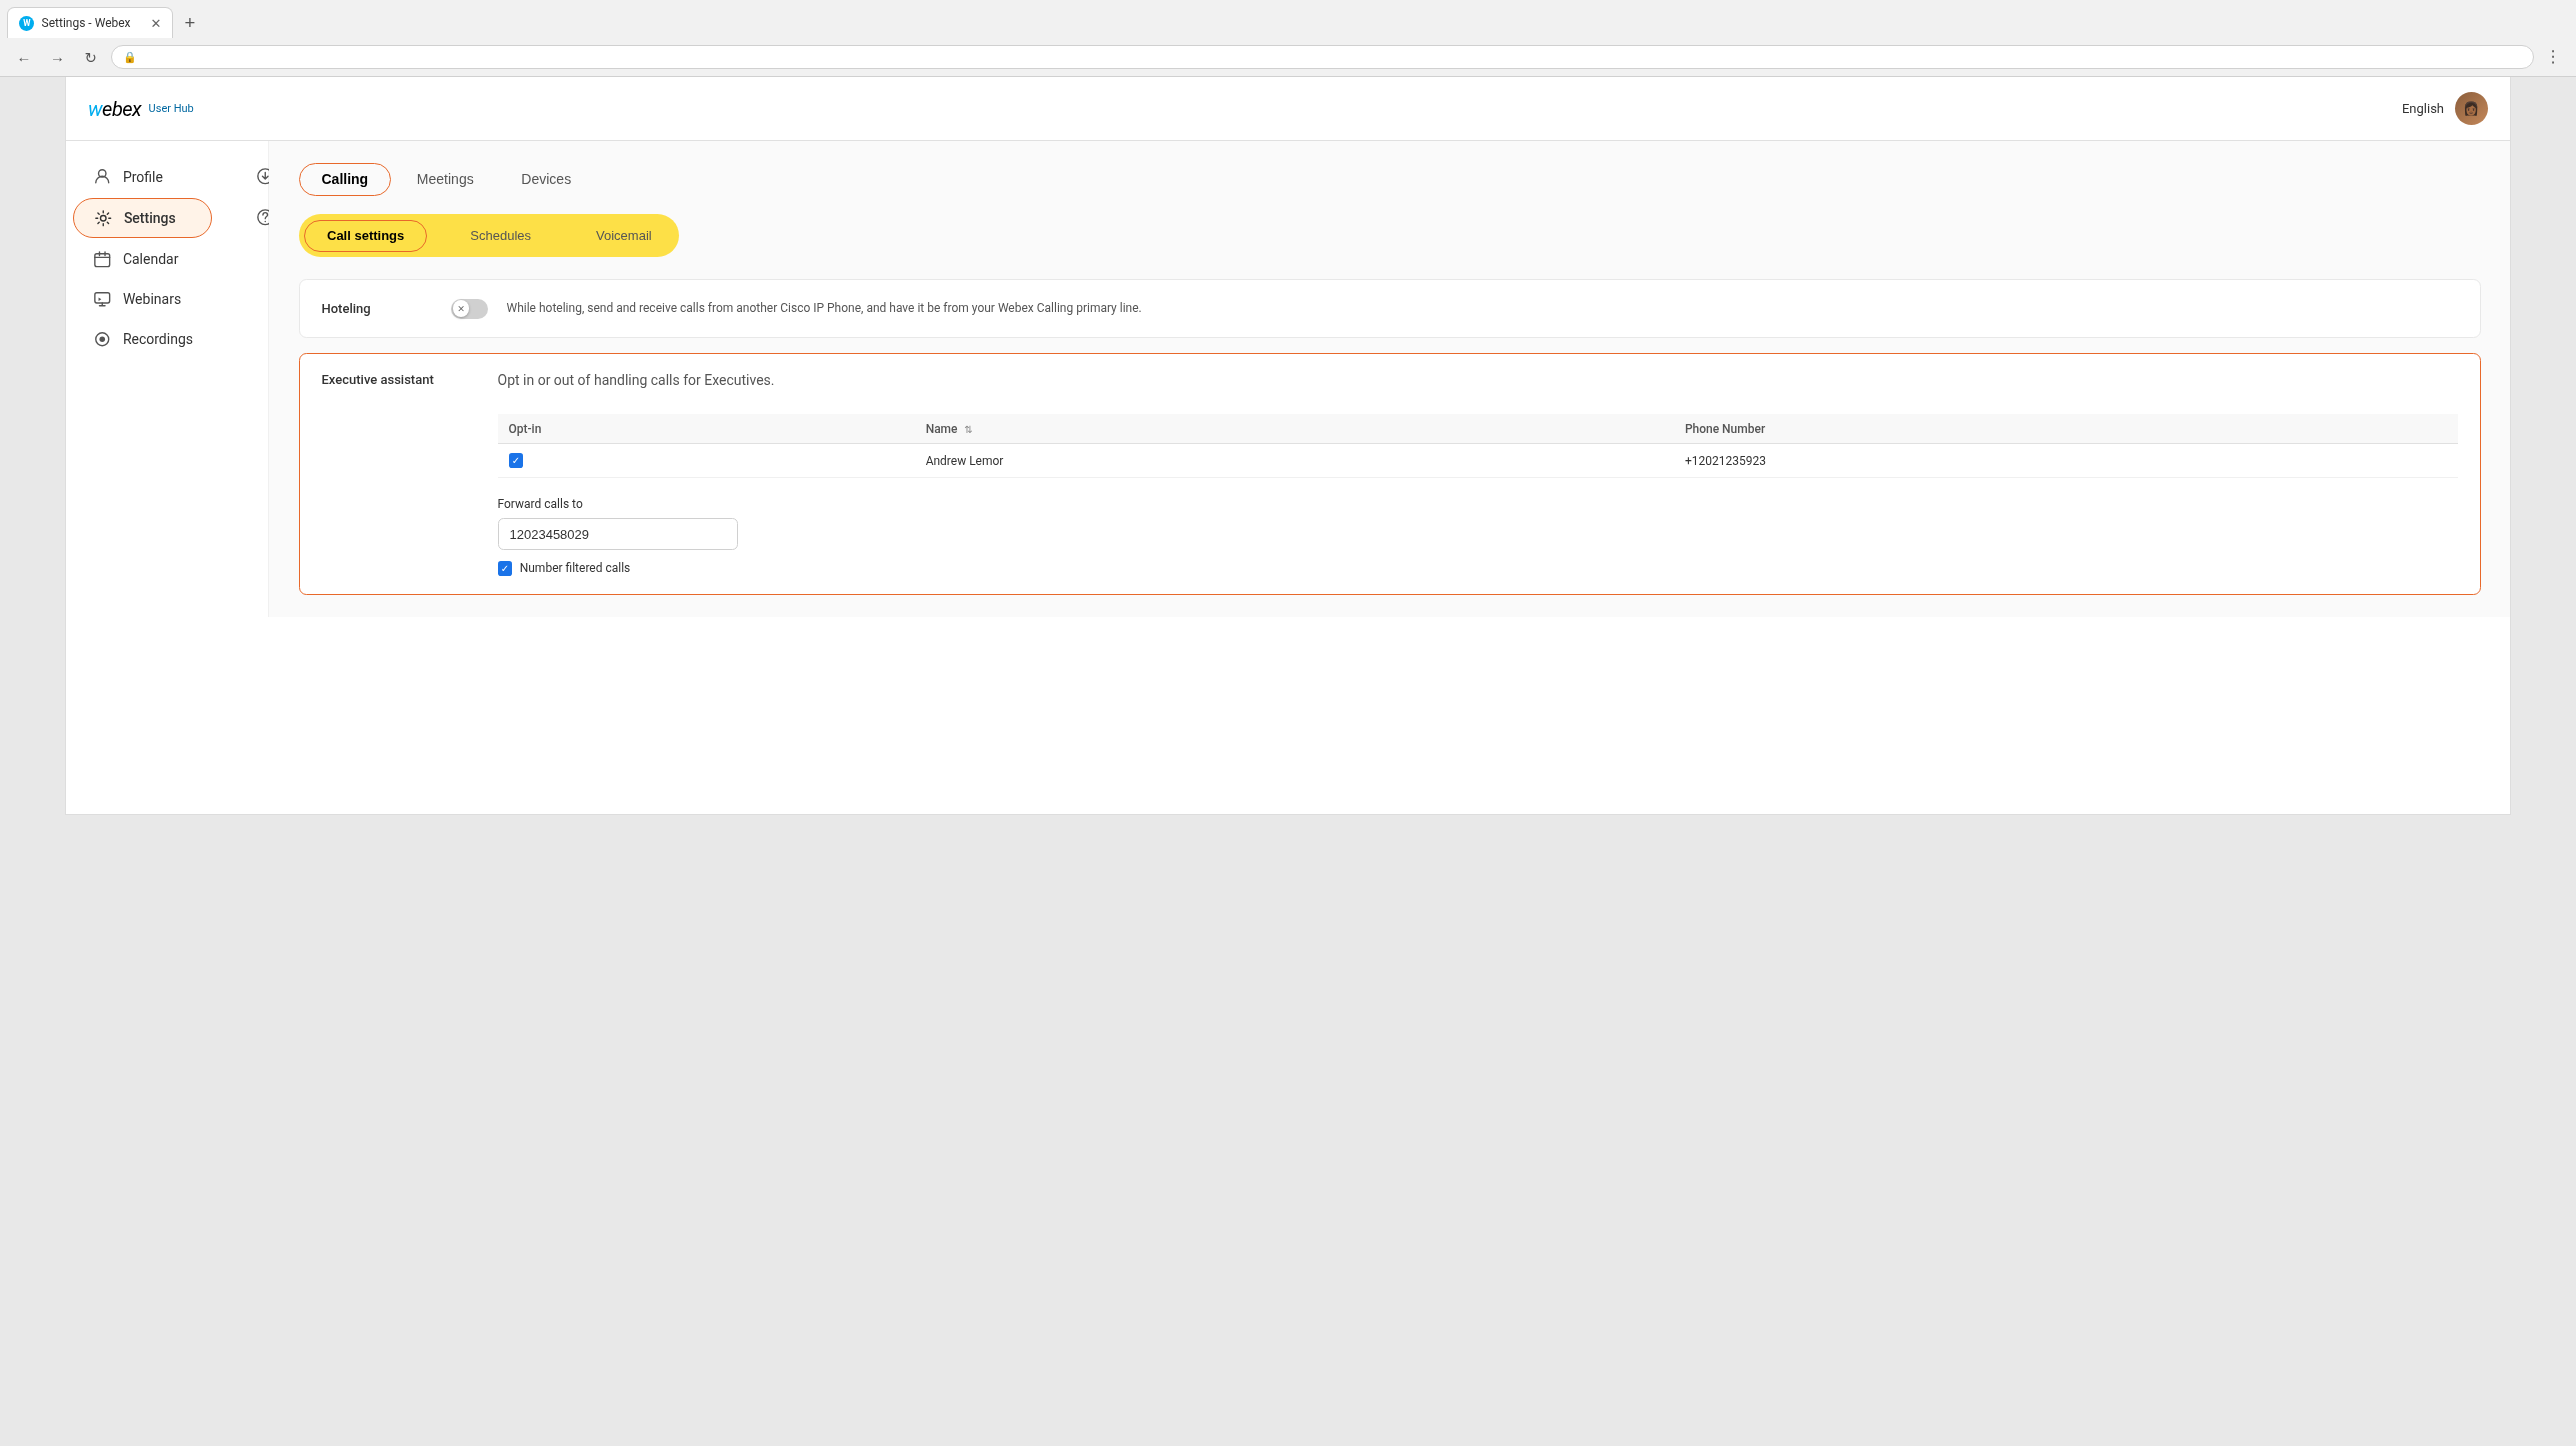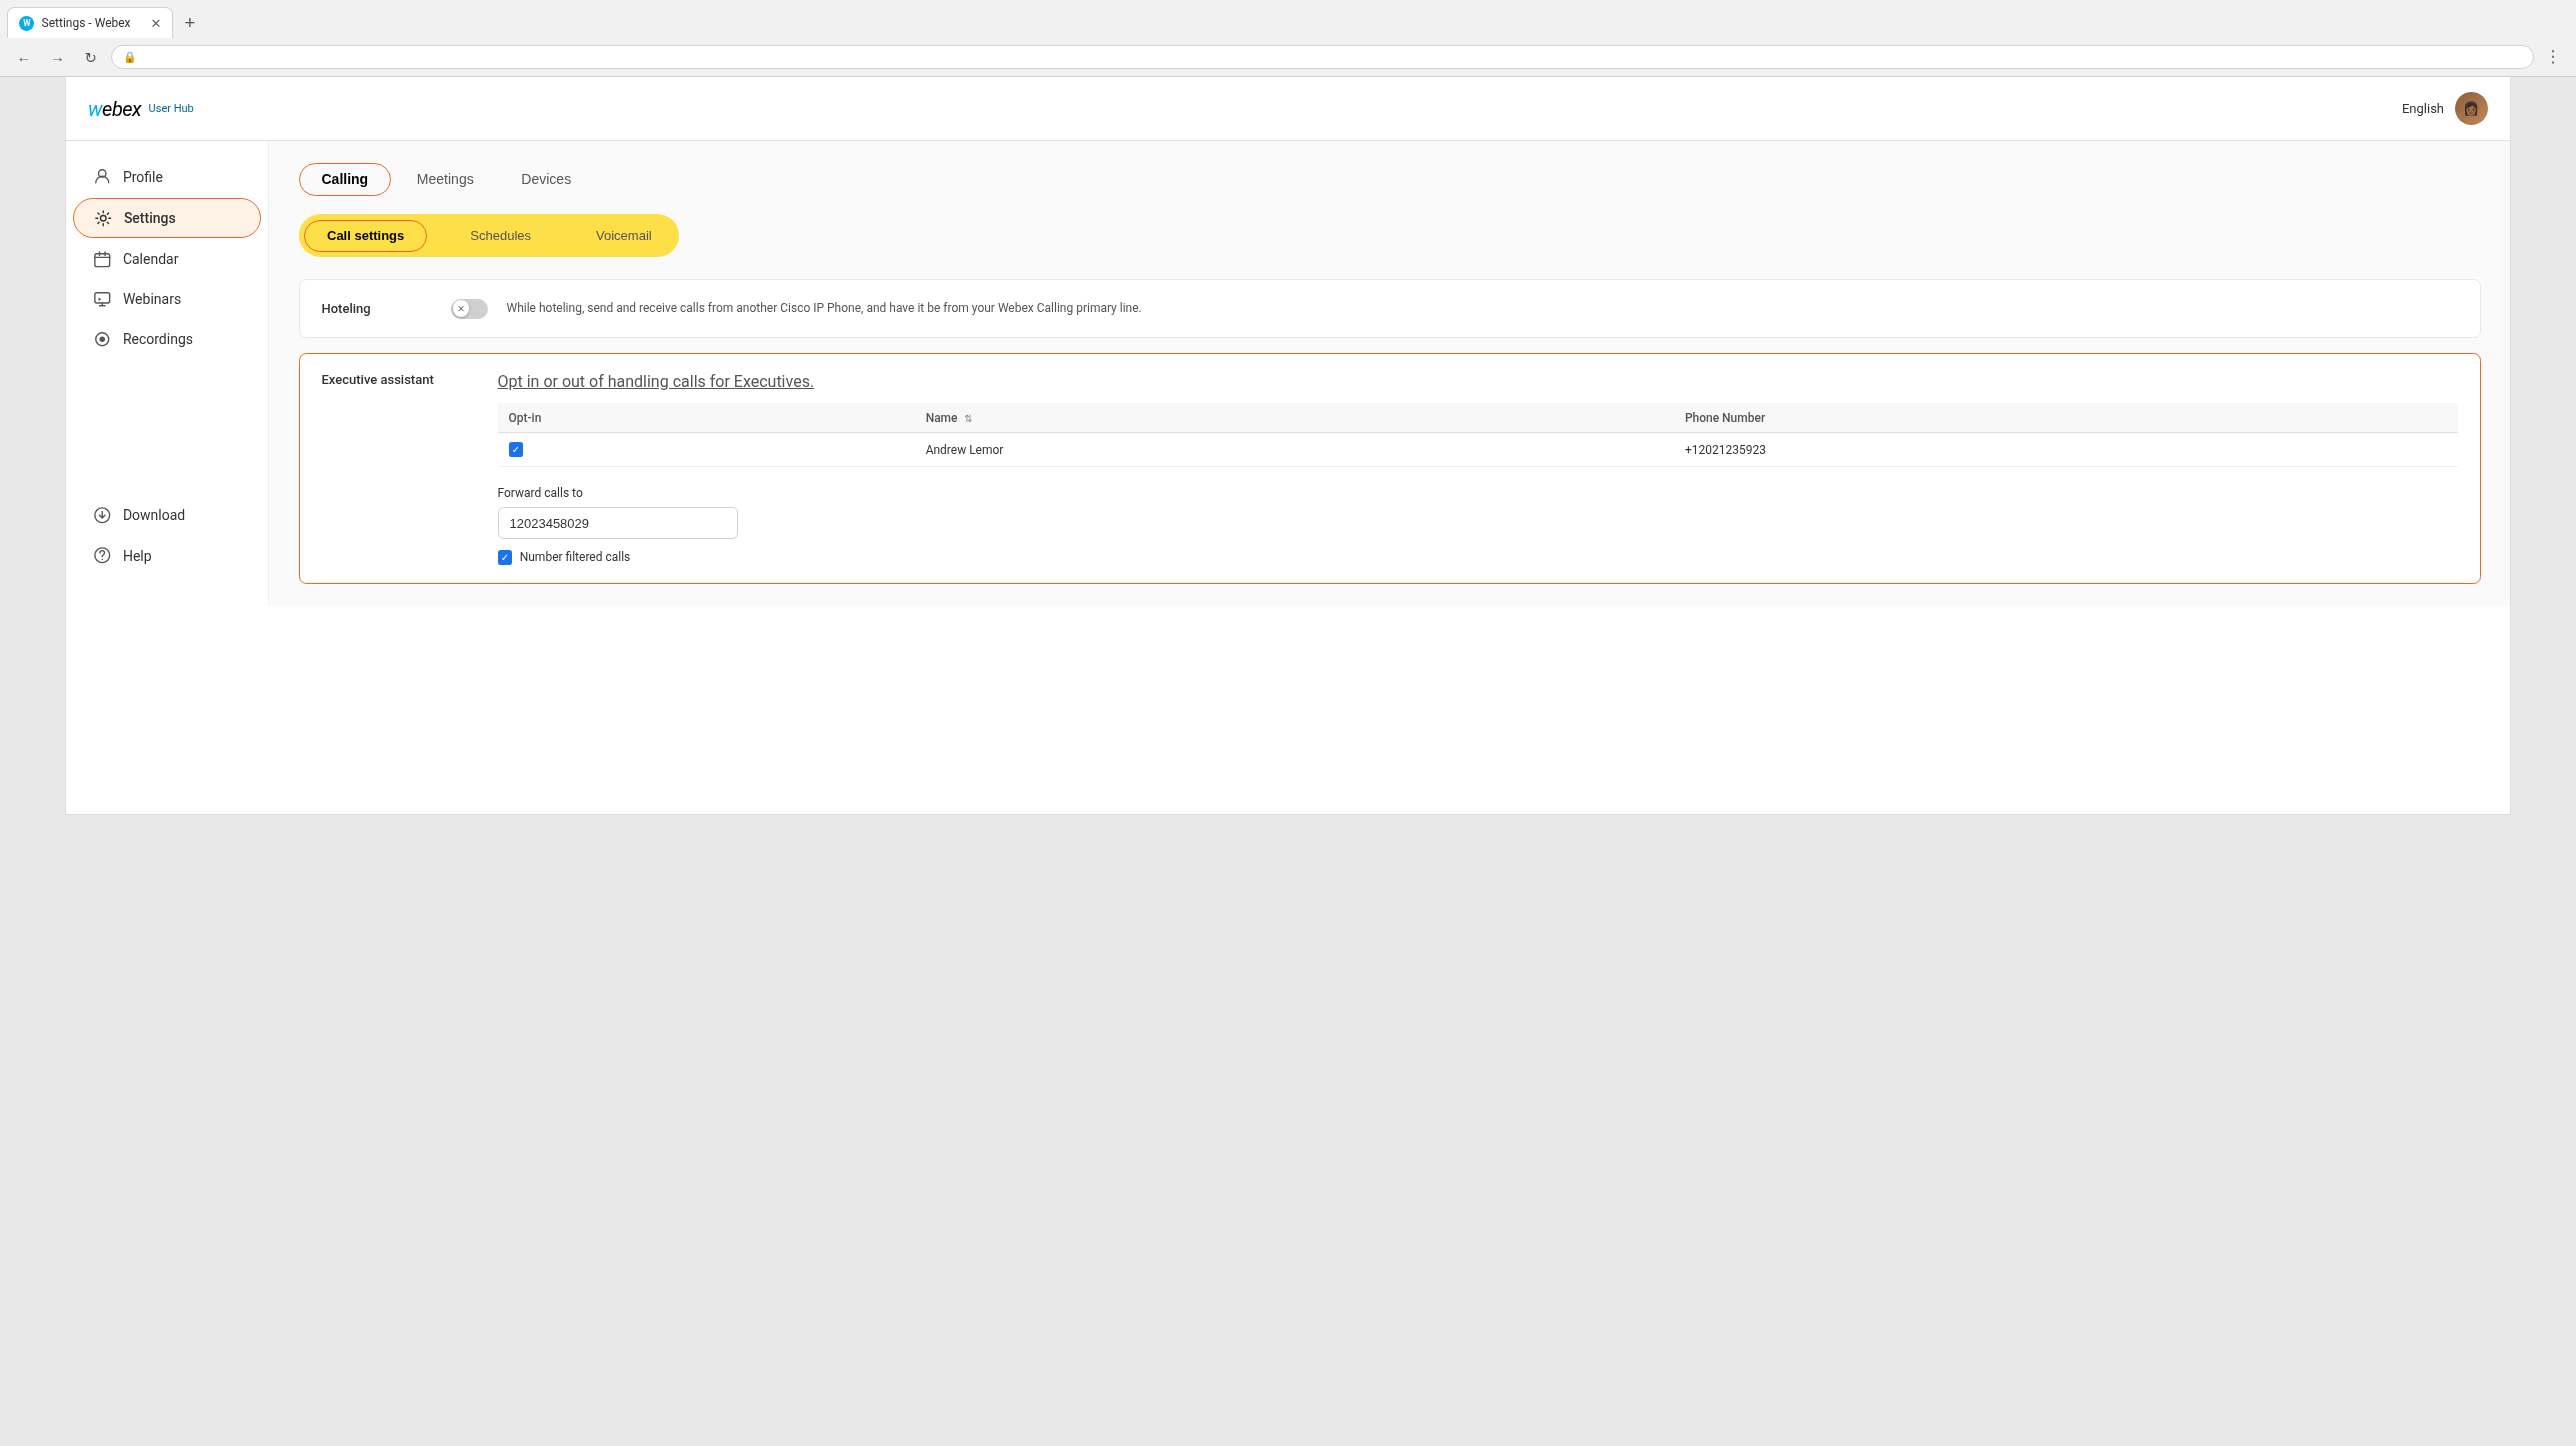--- a/index.html
+++ b/index.html
@@ -145,21 +145,21 @@
       display: flex;
     }
 
     
     .sidebar {
       width: 203px;
       padding: 14.8px 0;
       border-right: 0.9px solid #f0f0f0;
       flex-shrink: 0;
       display: flex;
-      flex-direction: column;
+      flex-direction: row;
       gap: 10px;
     }
     .sidebar-nav {
       flex: 1;
     }
     .sidebar-item {
       display: flex;
       align-items: center;
       gap: 11px;
       padding: 9.2px 18.5px;
@@ -317,24 +317,23 @@
     .executive-label {
       font-size: 13px;
       font-weight: 500;
       color: #333;
       min-width: 148px;
     }
     .executive-content {
       flex: 1;
     }
     .executive-desc {
-      font-size: 16px;
-      color: #555;
-      margin-bottom: 12px;
-      text-decoration: underline;
+      font-size: 14px;
+      color: #555;
+      margin-bottom: 26px;
     }
 
     
     .exec-table {
       width: 100%;
       border-collapse: collapse;
       margin-bottom: 18.5px;
       font-size: 12px;
     }
     .exec-table th {

